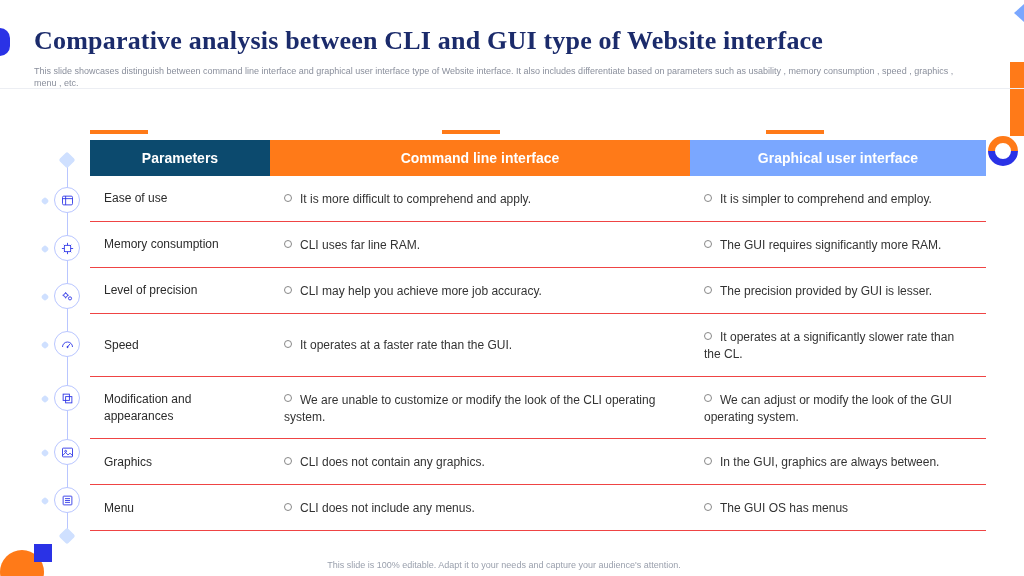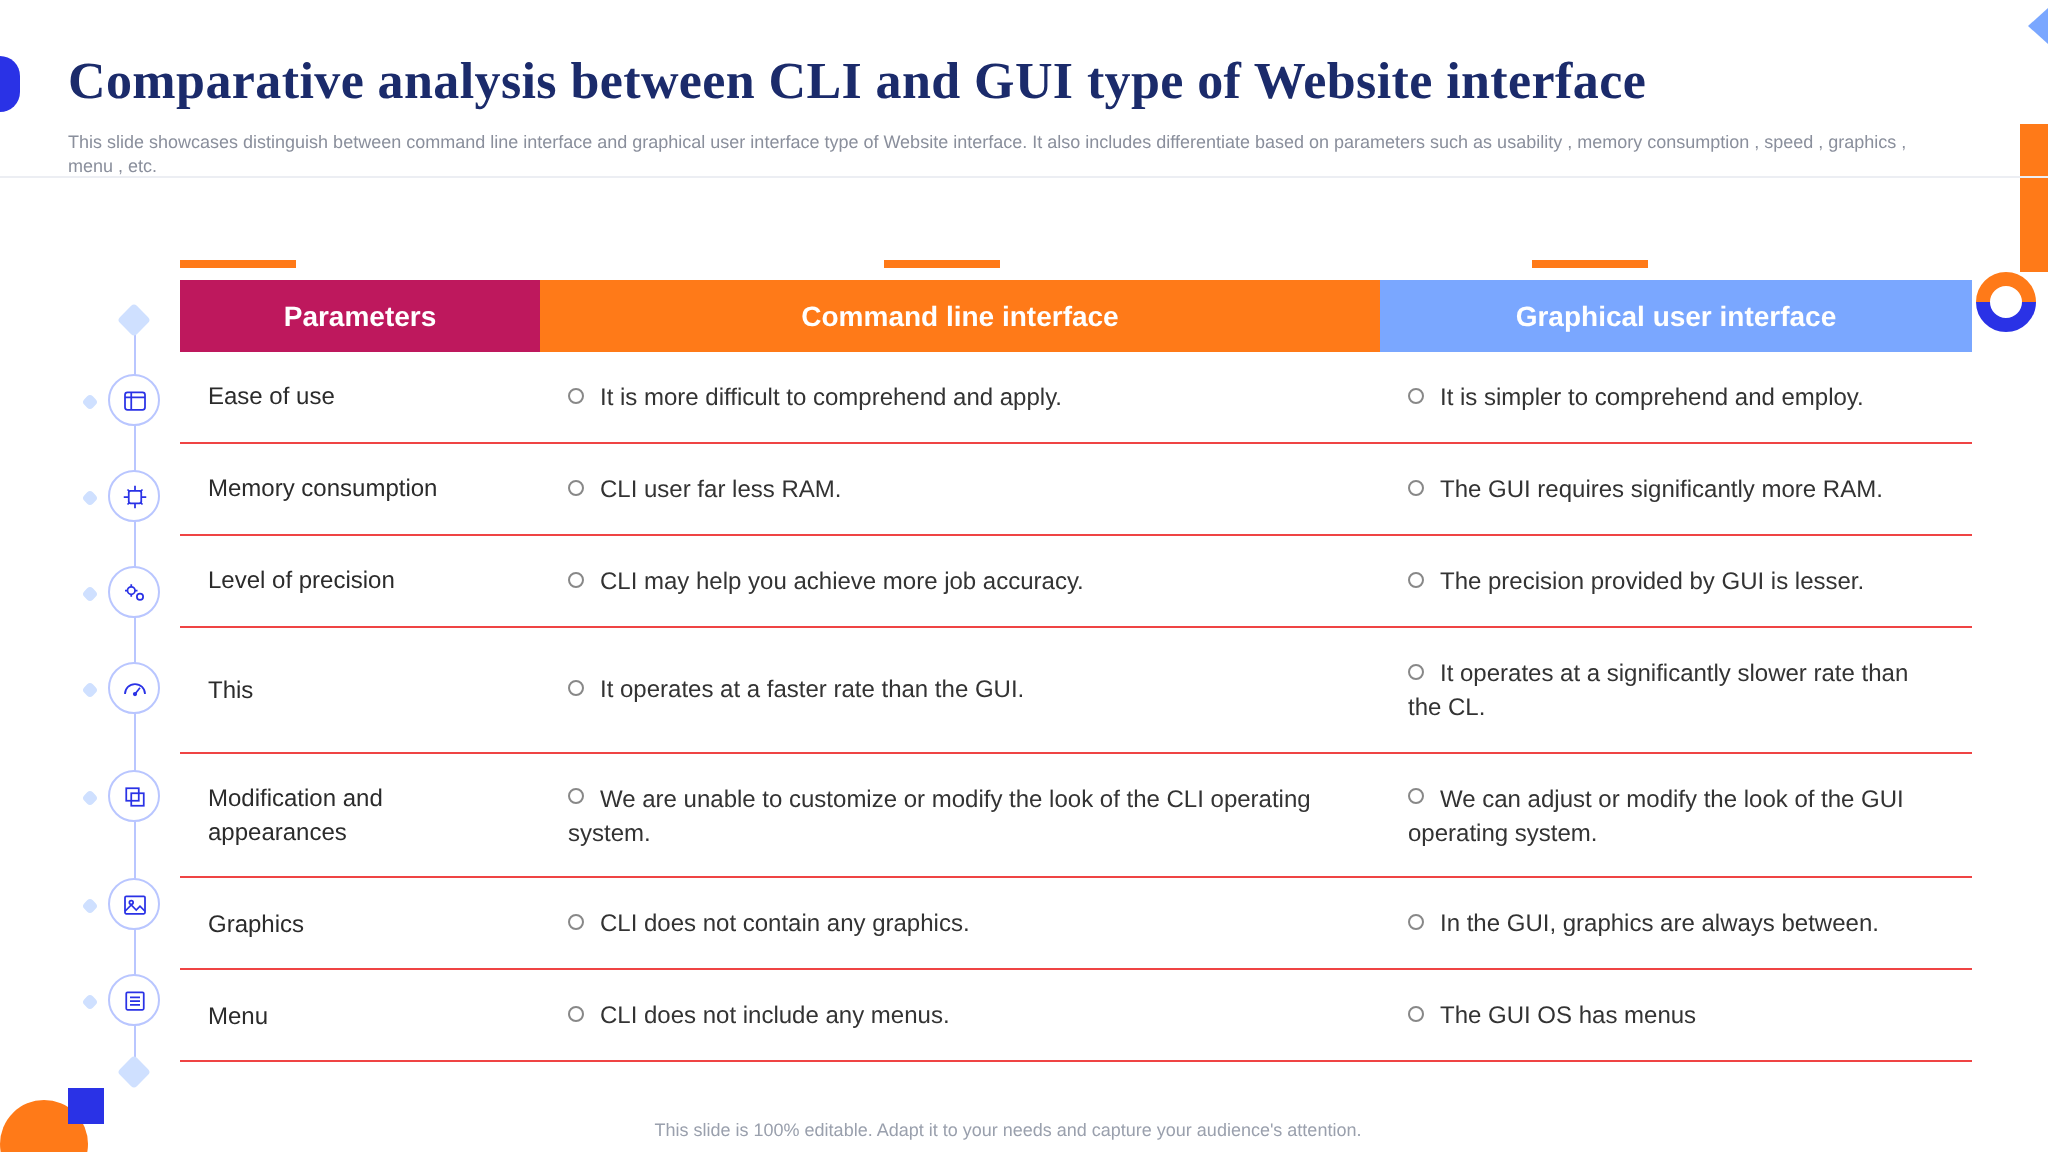--- a/index.html
+++ b/index.html
@@ -41,21 +41,21 @@
   .topmarks { position: relative; height: 10px; margin-bottom: 2px; }
   .topmarks div { position:absolute; height:4px; background:#ff7a18; width:58px; top:2px; }
   .tm1 { left: 0; }
   .tm2 { left: 352px; }
   .tm3 { left: 676px; }
   table { width: 100%; border-collapse: collapse; table-layout: fixed; }
   col.c1 { width: 180px; }
   col.c2 { width: auto; }
   col.c3 { width: 296px; }
   thead th { color: #fff; font-weight: 700; font-size: 14px; padding: 10px 12px; text-align: center; }
-  thead th.h1 { background: #be185d; }
+  thead th.h1 { background: #0c4a6e; }
   thead th.h2 { background: #ff7a18; }
   thead th.h3 { background: #7aa7ff; text-align: center; }
   tbody td { font-size: 12px; color: #333; padding: 14px 14px; border-bottom: 1px solid #ef4444; vertical-align: middle; line-height: 1.35; }
   tbody td.p { color:#2b2b2b; }
   tbody td .bullet { display:inline-block; width:8px; height:8px; border:1px solid #888; border-radius:50%; margin-right:8px; vertical-align:middle; position:relative; top:-1px; }
   tbody td.cell span.txt { vertical-align:middle; }
 
   .footer { position:absolute; left:0; right:16px; bottom:6px; text-align:center; font-size:9px; color:#9aa0ad; }
 </style>
 </head>
@@ -176,30 +176,30 @@
           </tr>
         </thead>
         <tbody>
           <tr>
             <td class="p">Ease of use</td>
             <td class="cell"><span class="bullet"></span><span class="txt">It is more difficult to comprehend and apply.</span></td>
             <td class="cell"><span class="bullet"></span><span class="txt">It is simpler to comprehend and employ.</span></td>
           </tr>
           <tr>
             <td class="p">Memory consumption</td>
-            <td class="cell"><span class="bullet"></span><span class="txt">CLI user far less RAM.</span></td>
+            <td class="cell"><span class="bullet"></span><span class="txt">CLI uses far line RAM.</span></td>
             <td class="cell"><span class="bullet"></span><span class="txt">The GUI requires significantly more RAM.</span></td>
           </tr>
           <tr>
             <td class="p">Level of precision</td>
             <td class="cell"><span class="bullet"></span><span class="txt">CLI may help you achieve more job accuracy.</span></td>
             <td class="cell"><span class="bullet"></span><span class="txt">The precision provided by GUI is lesser.</span></td>
           </tr>
           <tr>
-            <td class="p">This</td>
+            <td class="p">Speed</td>
             <td class="cell"><span class="bullet"></span><span class="txt">It operates at a faster rate than the GUI.</span></td>
             <td class="cell"><span class="bullet"></span><span class="txt">It operates at a significantly slower rate than the CL.</span></td>
           </tr>
           <tr>
             <td class="p">Modification and appearances</td>
             <td class="cell"><span class="bullet"></span><span class="txt">We are unable to customize or modify the look of the CLI operating system.</span></td>
             <td class="cell"><span class="bullet"></span><span class="txt">We can adjust or modify the look of the GUI operating system.</span></td>
           </tr>
           <tr>
             <td class="p">Graphics</td>

